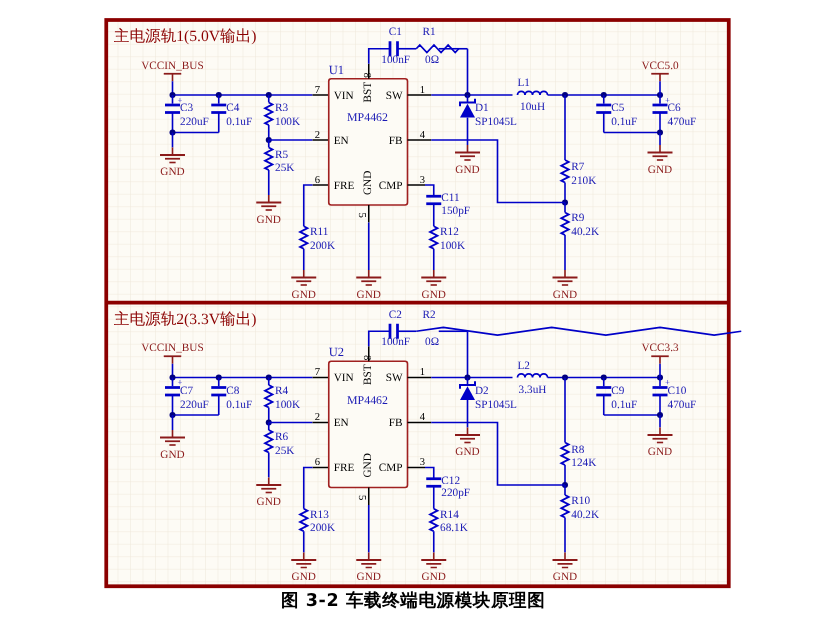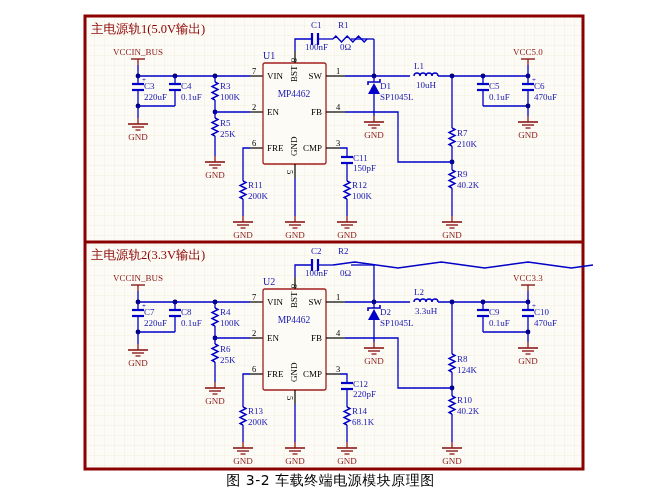--- a/index.html
+++ b/index.html
@@ -1,18 +1,18 @@
 <!DOCTYPE html>
 <html><head>
 <meta charset="utf-8">
 <style>
   html,body{margin:0;padding:0;background:#ffffff;}
   body{width:661px;height:495px;position:relative;overflow:hidden;font-family:"Liberation Serif","DejaVu Serif",serif;}
   #sheet{position:absolute;left:0;top:0;width:661px;height:495px;}
-  .caption{position:absolute;left:0;top:472px;width:661px;text-align:center;font-family:"DejaVu Sans","Liberation Sans",sans-serif;font-size:14px;font-weight:normal;color:#000;letter-spacing:0.5px;}
+  .caption{position:absolute;left:0;top:472px;width:661px;text-align:center;font-family:"DejaVu Sans","Liberation Sans",sans-serif;font-size:14px;font-weight:bold;color:#000;letter-spacing:0.5px;}
 </style>
 </head>
 <body>
 
 <svg id="sheet" xmlns="http://www.w3.org/2000/svg" width="661" height="495" viewBox="0 0 661 495">
   <defs>
     <pattern id="grid" width="10" height="10" patternUnits="userSpaceOnUse" x="4" y="5">
       <rect width="10" height="10" fill="#fdfbf5"></rect>
       <path d="M10 0 L0 0 0 10" fill="none" stroke="#efe8da" stroke-width="0.8"></path>
     </pattern>

